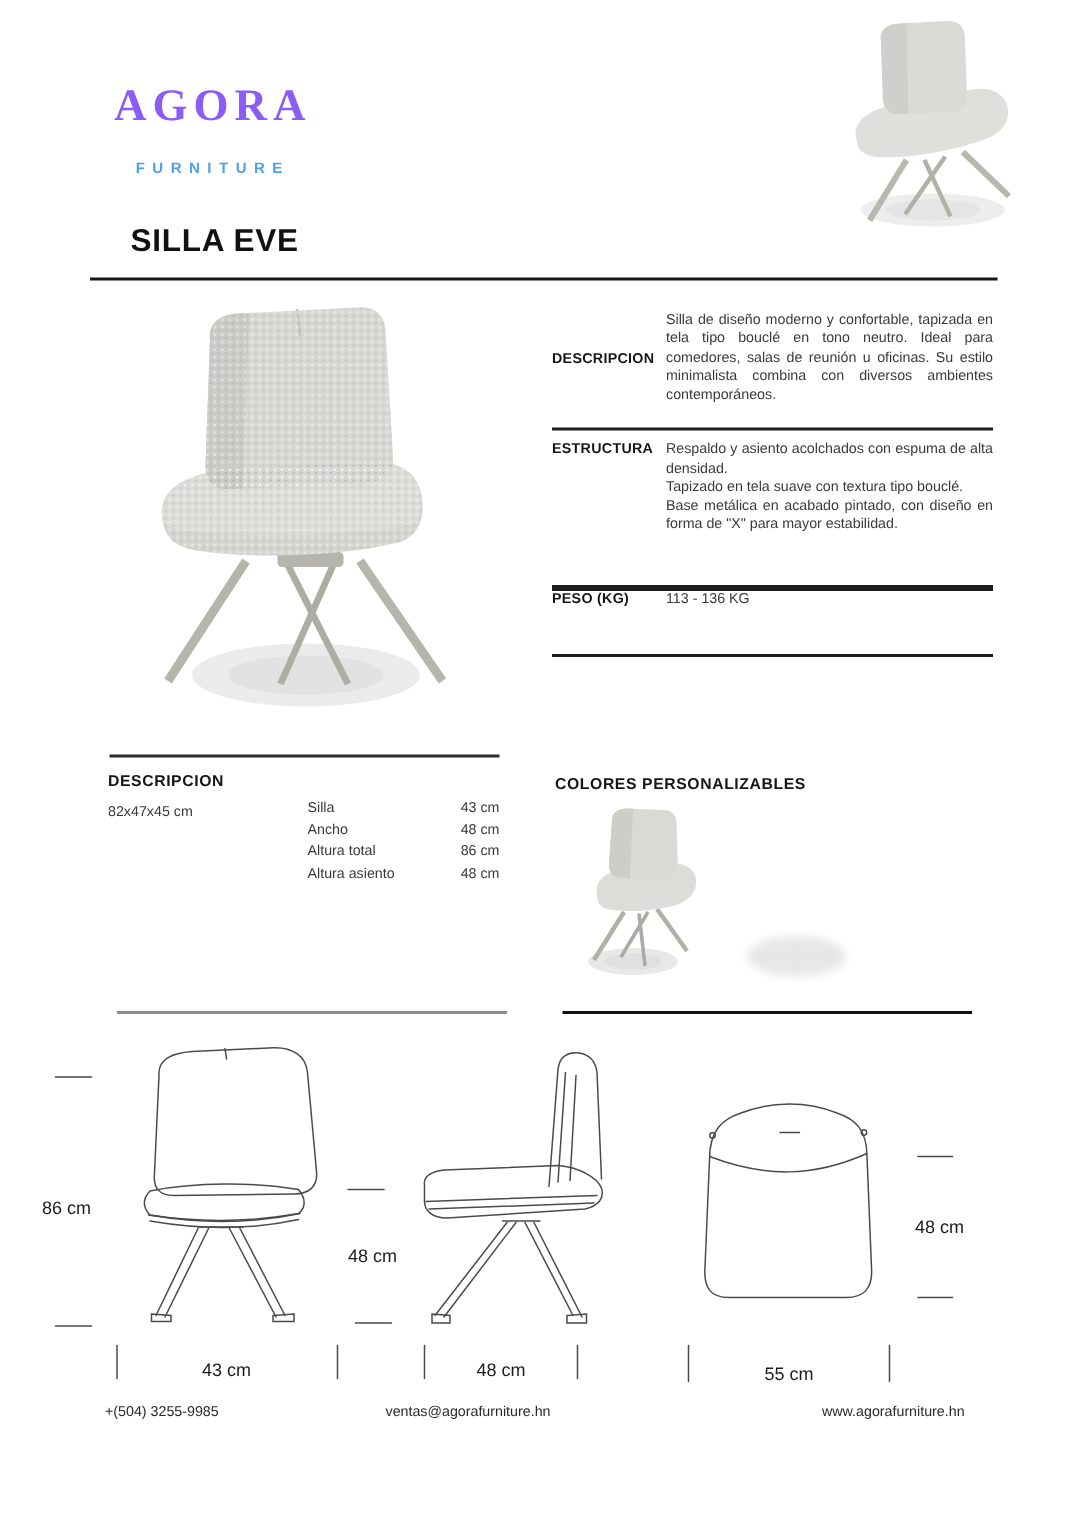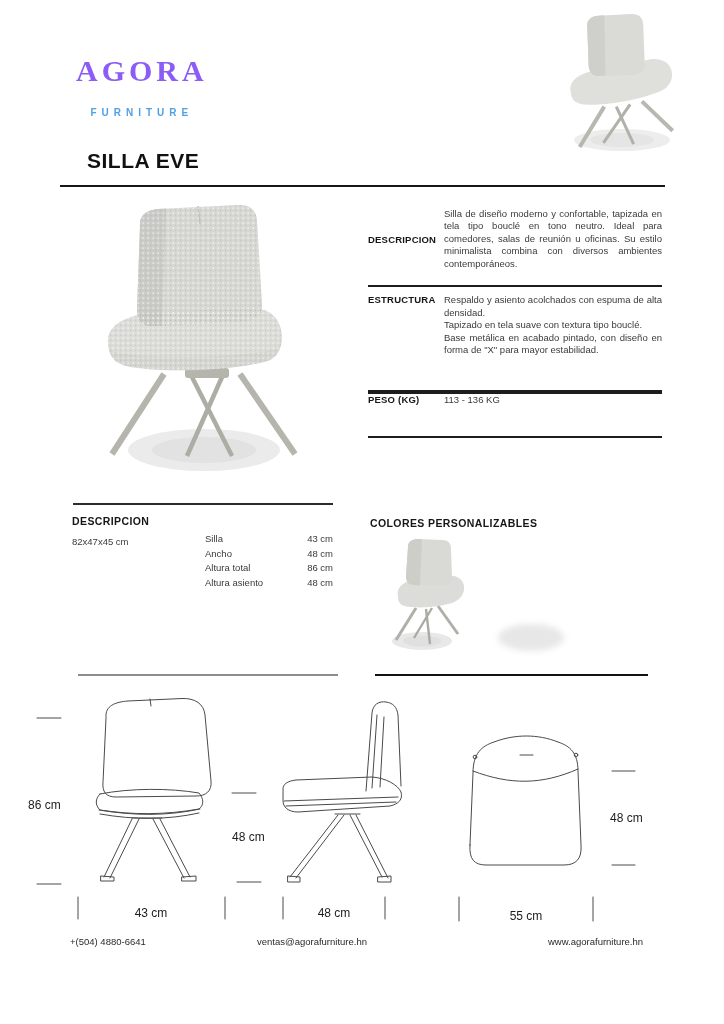--- a/index.html
+++ b/index.html
@@ -225,17 +225,17 @@
       <line x1="573" y1="204" x2="573" y2="228"></line>
     </g>
     <text class="draw-text" x="8" y="116">86 cm</text>
     <text class="draw-text" x="212" y="148">48 cm</text>
     <text class="draw-text" x="131" y="224" text-anchor="middle">43 cm</text>
     <text class="draw-text" x="314" y="224" text-anchor="middle">48 cm</text>
     <text class="draw-text" x="590" y="129">48 cm</text>
     <text class="draw-text" x="506" y="227" text-anchor="middle">55 cm</text>
   </svg>
 
-  <div class="footer-item footer-phone">+(504) 4880-6641</div>
+  <div class="footer-item footer-phone">+(504) 3255-9985</div>
   <div class="footer-item footer-email">ventas@agorafurniture.hn</div>
   <div class="footer-item footer-site">www.agorafurniture.hn</div>
 
 </div>
 
 </body></html>

